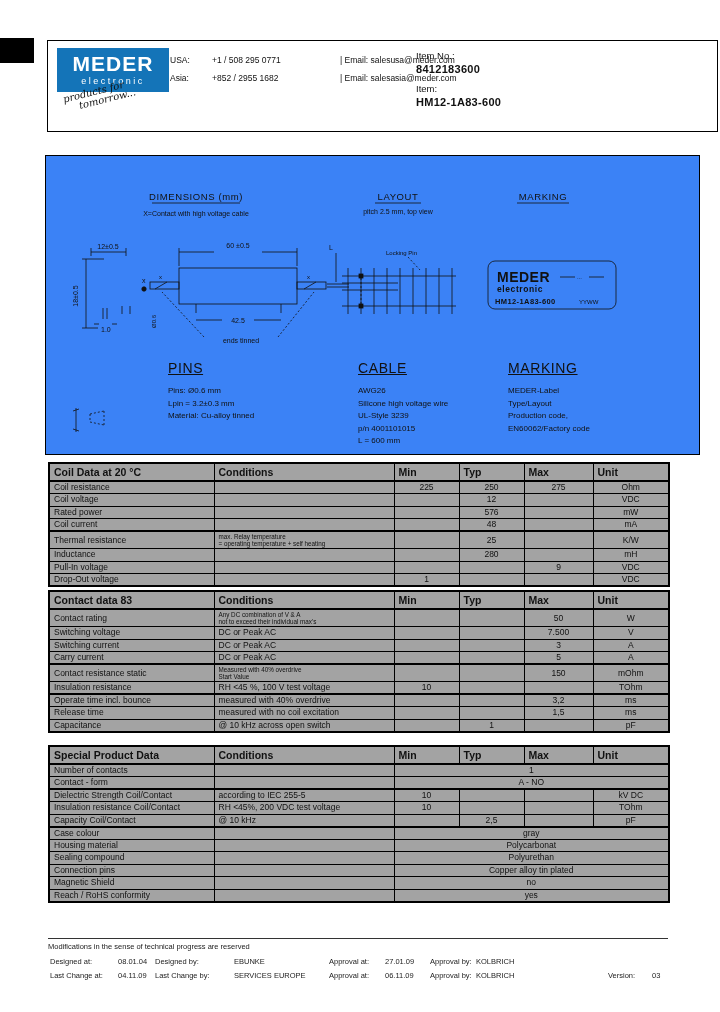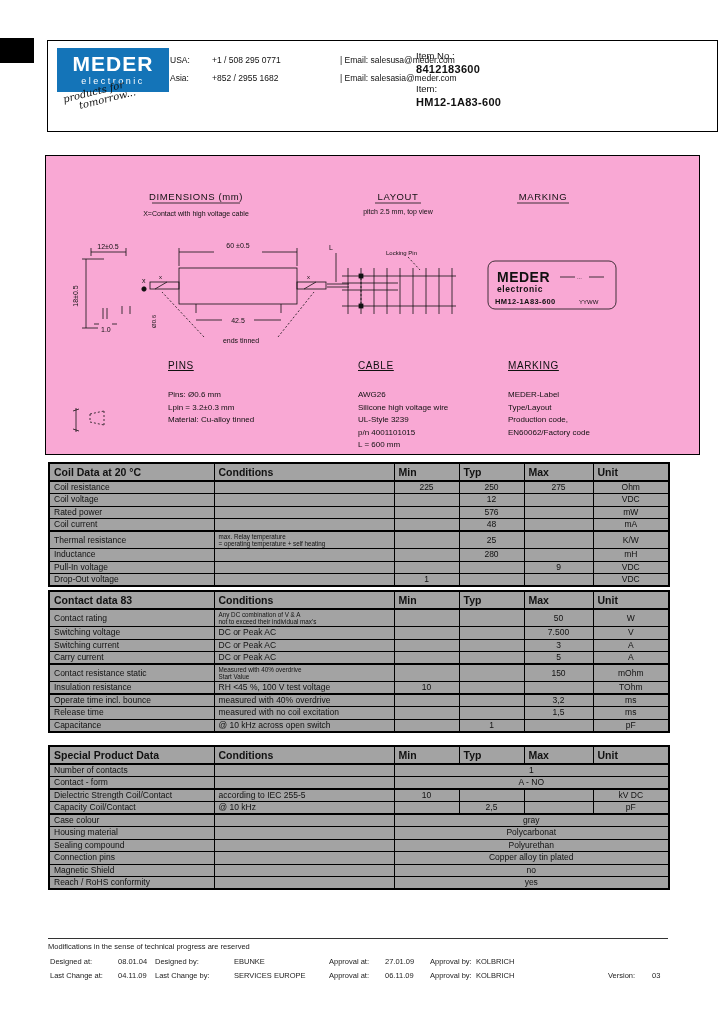--- a/index.html
+++ b/index.html
@@ -20,30 +20,30 @@
              font-family:"DejaVu Serif", serif; font-style:italic; font-size:10px; line-height:10px; white-space:nowrap; }
   .tagline .t2 { padding-left:14px; }
   .contacts { position:absolute; left:122px; top:11px; font-size:8.5px; line-height:17.5px; white-space:nowrap; }
   .c-region { display:inline-block; width:42px; }
   .c-phone  { display:inline-block; width:128px; }
   .item-block { position:absolute; left:368px; top:8px; font-size:9.5px; }
   .item-label { line-height:13px; }
   .item-value { font-size:11px; font-weight:bold; line-height:14px; margin-bottom:6px; letter-spacing:.3px; }
 
   
-  .drawing-box { position:absolute; left:45px; top:155px; width:655px; height:300px; border:1px solid #000; background:#f9a8d4; }
+  .drawing-box { position:absolute; left:45px; top:155px; width:655px; height:300px; border:1px solid #000; background:#3b82f6; }
   .drawing-box svg { position:absolute; left:0; top:0; font-family:"Liberation Sans", sans-serif; }
   svg text { fill:#111; }
   .t6 { font-size:6px; } .t7 { font-size:7px; } .t7b { font-size:7.5px; font-weight:bold; letter-spacing:.4px; }
   .t9u { font-size:9.5px; letter-spacing:.6px; }
   .tbrand { font-size:14px; font-weight:bold; letter-spacing:.5px; }
   .tbrand2 { font-size:8.5px; font-weight:bold; letter-spacing:.6px; }
   .spec-col { position:absolute; top:204px; width:160px; }
   .spec-col-pins { left:122px; } .spec-col-cable { left:312px; } .spec-col-marking { left:462px; }
-  .spec-title { font-size:10px; letter-spacing:.6px; text-decoration:underline; margin-bottom:18px; }
+  .spec-title { font-size:14px; letter-spacing:.6px; text-decoration:underline; margin-bottom:9px; }
   .spec-lines div { font-size:8px; line-height:12.5px; white-space:nowrap; }
 
   
   table.spec { position:absolute; left:48px; border-collapse:collapse; table-layout:fixed; background:#a3a3a3; border:2px solid #000; }
   #coil-table { top:462px; } #contact-table { top:590px; } #special-table { top:745px; }
   .spec th { border:1px solid #000; border-bottom:2px solid #000; font-size:10.5px; font-weight:bold;
              text-align:left; padding:2px 4px; height:16px; white-space:nowrap; }
   .spec th.th-mid { }
   .spec td { border:1px solid #000; font-size:8.5px; padding:0 4px; height:12.5px; line-height:11px; white-space:nowrap; overflow:hidden; }
   .spec td.td-num, .spec td.td-span { text-align:center; }
@@ -441,20 +441,28 @@
           <td class="td-cond"></td>
           <td colspan="4" class="td-span">A - NO</td>
         </tr>
         <tr class="thick">
           <td class="td-label">Dielectric Strength Coil/Contact</td>
           <td class="td-cond">according to IEC 255-5</td>
           <td class="td-num">10</td>
           <td class="td-num"></td>
           <td class="td-num"></td>
           <td class="td-num">kV DC</td>
+        </tr>
+        <tr>
+          <td class="td-label">Insulation resistance Coil/Contact</td>
+          <td class="td-cond">RH &lt;45%, 200 VDC test voltage</td>
+          <td class="td-num">10</td>
+          <td class="td-num"></td>
+          <td class="td-num"></td>
+          <td class="td-num">TOhm</td>
         </tr>
         <tr>
           <td class="td-label">Capacity Coil/Contact</td>
           <td class="td-cond">@ 10 kHz</td>
           <td class="td-num"></td>
           <td class="td-num">2,5</td>
           <td class="td-num"></td>
           <td class="td-num">pF</td>
         </tr>
         <tr class="thick">

